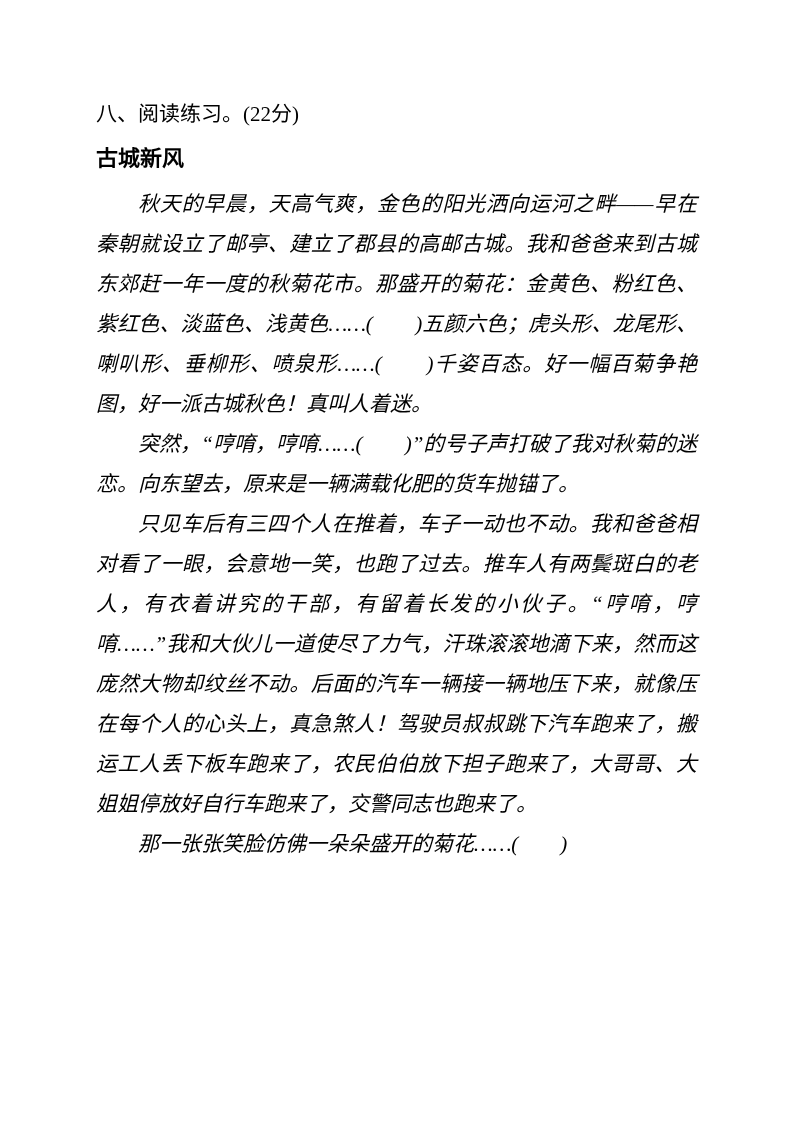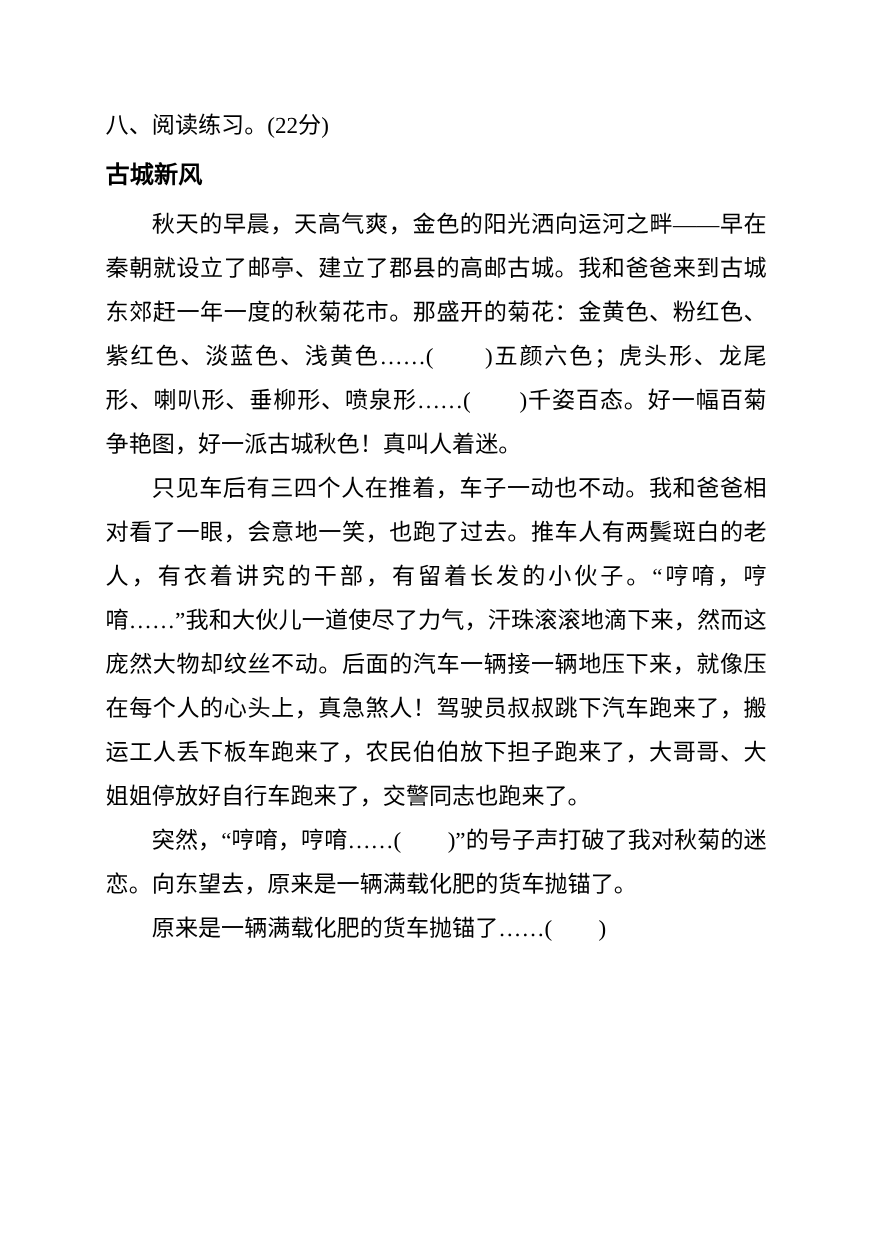--- a/index.html
+++ b/index.html
@@ -35,29 +35,30 @@
     margin: 16px 0 10px 0;
   }
   .paragraphs p.paragraph {
     margin: 0;
     font-size: 21px;
     line-height: 40px;
     text-align: justify;
     text-justify: inter-ideograph;
     text-indent: 2em;
     word-break: break-all;
+    font-style: italic;
   }
 </style>
 </head>
 <body>
 
 <div class="page">
   <div class="content">
     <div class="section-heading">八、阅读练习。(22分)</div>
     <h1 class="doc-title">古城新风</h1>
     <div class="paragraphs">
         <p class="paragraph">秋天的早晨，天高气爽，金色的阳光洒向运河之畔——早在秦朝就设立了邮亭、建立了郡县的高邮古城。我和爸爸来到古城东郊赶一年一度的秋菊花市。那盛开的菊花：金黄色、粉红色、紫红色、淡蓝色、浅黄色……(　　)五颜六色；虎头形、龙尾形、喇叭形、垂柳形、喷泉形……(　　)千姿百态。好一幅百菊争艳图，好一派古城秋色！真叫人着迷。</p>
+        <p class="paragraph">突然，“哼唷，哼唷……(　　)”的号子声打破了我对秋菊的迷恋。向东望去，原来是一辆满载化肥的货车抛锚了。</p>
         <p class="paragraph">只见车后有三四个人在推着，车子一动也不动。我和爸爸相对看了一眼，会意地一笑，也跑了过去。推车人有两鬓斑白的老人，有衣着讲究的干部，有留着长发的小伙子。“哼唷，哼唷……”我和大伙儿一道使尽了力气，汗珠滚滚地滴下来，然而这庞然大物却纹丝不动。后面的汽车一辆接一辆地压下来，就像压在每个人的心头上，真急煞人！驾驶员叔叔跳下汽车跑来了，搬运工人丢下板车跑来了，农民伯伯放下担子跑来了，大哥哥、大姐姐停放好自行车跑来了，交警同志也跑来了。</p>
-        <p class="paragraph">突然，“哼唷，哼唷……(　　)”的号子声打破了我对秋菊的迷恋。向东望去，原来是一辆满载化肥的货车抛锚了。</p>
-        <p class="paragraph">原来是一辆满载化肥的货车抛锚了……(　　)</p>
+        <p class="paragraph">那一张张笑脸仿佛一朵朵盛开的菊花……(　　)</p>
       </div>
   </div>
 </div>
 
 </body></html>

